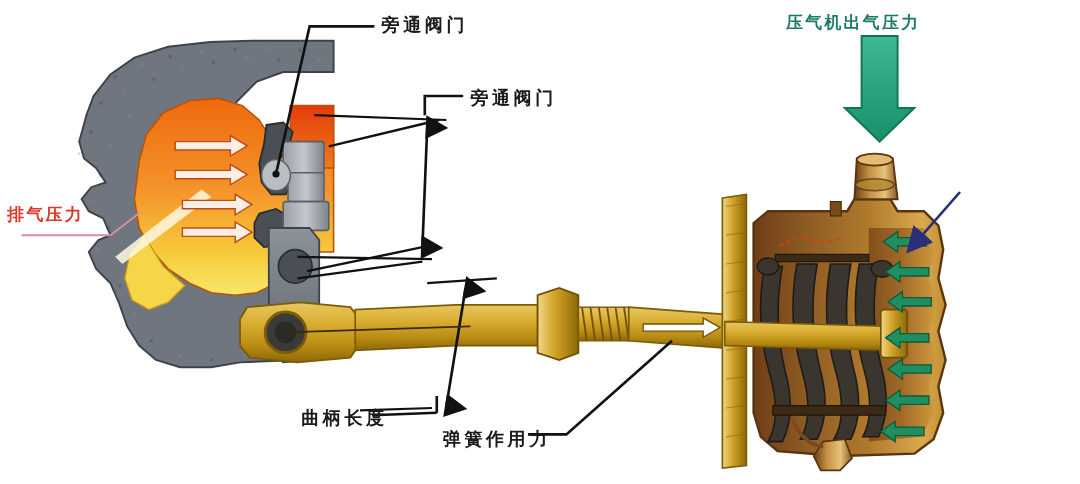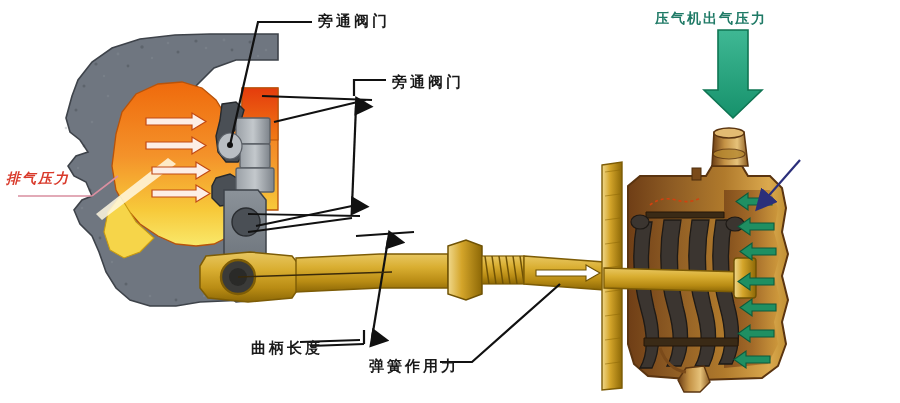--- a/index.html
+++ b/index.html
@@ -2,21 +2,21 @@
 <html><head>
 <meta charset="utf-8">
 <style>
   html,body{margin:0;padding:0;background:#ffffff;}
   body{font-family:"DejaVu Sans","Liberation Sans",sans-serif;}
   #stage{position:relative;width:900px;height:403px;background:#ffffff;overflow:hidden;}
   #stage svg{position:absolute;left:0;top:0;}
   .lbl{position:absolute;white-space:nowrap;font-family:"DejaVu Sans","Liberation Sans",sans-serif;
        font-weight:700;letter-spacing:3px;}
   .lbl-black{color:#1a1a1a;font-size:15px;}
-  .lbl-red{color:#d93a2b;font-size:14px;letter-spacing:2px;font-style:italic;}
+  .lbl-red{color:#d93a2b;font-size:14px;letter-spacing:2px;}
   .lbl-teal{color:#1f7a66;font-size:14px;letter-spacing:2px;}
   .lbl-blue{color:#2b2f7a;font-size:13px;letter-spacing:2px;}
   #watermark{position:absolute;right:8px;bottom:28px;display:flex;align-items:center;gap:6px;
              opacity:.45;}
   #watermark .wm-text{font-size:27px;color:#9a9a9a;font-weight:400;letter-spacing:1px;
              font-family:"DejaVu Sans","Liberation Sans",sans-serif;}
 </style>
 </head>
 <body>
 

